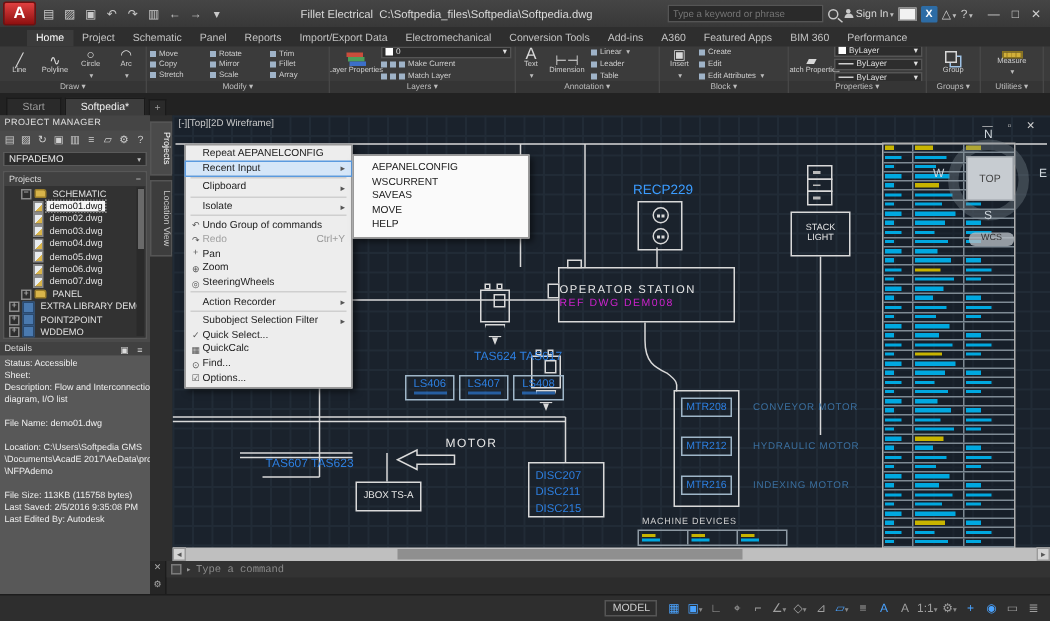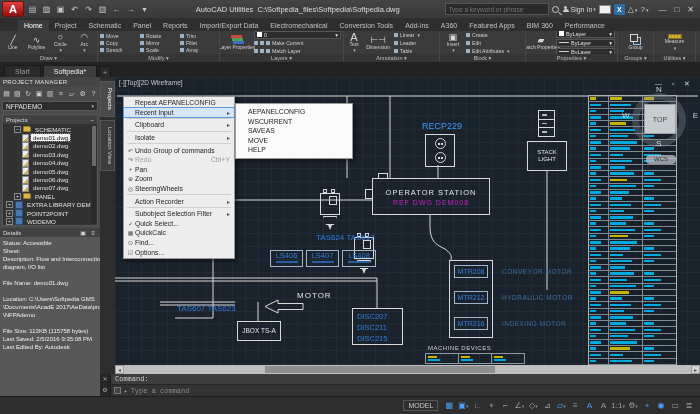--- a/index.html
+++ b/index.html
@@ -104,21 +104,21 @@
 .sol .knob{position:absolute;left:5px;top:0;width:4px;height:4px;border:1px solid #d9d9d9}
 .sol .knob2{position:absolute;left:13px;top:0;width:4px;height:4px;border:1px solid #d9d9d9}
 .sol .fun{position:absolute;left:5px;top:27px;width:14px;height:9px;border:1px solid #d9d9d9;clip-path:polygon(0 0,100% 0,78% 100%,22% 100%);background:#1a222c}
 .sol .tip{position:absolute;left:10px;top:36px;width:0;height:0;border-left:2.5px solid transparent;border-right:2.5px solid transparent;border-top:5px solid #d9d9d9}
 
 .stackind{left:423px;top:34px;width:17px;height:26px;display:flex;flex-direction:column}
 .stackind i{flex:1;border:1px solid #d9d9d9;margin-top:-1px;position:relative}
 .stackind i:before{content:"";position:absolute;left:3px;top:3px;width:5px;height:1.5px;background:#b9b9b9}
 .stackbox{left:412px;top:64px;width:40px;height:30px;border:1px solid #d9d9d9;display:flex;flex-direction:column;align-items:center;justify-content:center;font-size:6px;color:#e6e6e6;line-height:7px}
 
-.opbox{left:257px;top:101px;width:118px;height:37px;border:1px solid #d9d9d9;text-align:center;padding-top:9px}
+.opbox{left:257px;top:101px;width:118px;height:37px;border:1px solid #d9d9d9;text-align:left;padding-top:9px}
 .opbox .t1{font-size:7.5px;color:#e8e8e8;letter-spacing:1px}
 .opbox .t2{font-size:7px;color:#cc22cc;letter-spacing:1px;margin-top:2px}
 .stub{border:1px solid #d9d9d9;background:#1a222c}
 
 .lsbox{border:1px solid #9fb6c8;height:17px;width:33px;text-align:center;padding-top:1px}
 .lsbox .l1{font-size:7.5px;color:#2d7fe0;line-height:7px}
 .lsbox .l2{width:22px;height:2.5px;background:#2d7fe0;opacity:.65;margin:1.5px auto 0}
 
 .discbox{left:237px;top:231px;width:51px;height:37px;border:1px solid #d9d9d9;padding:2px 0 0 4px}
 .discbox div{font-size:7.5px;color:#2d7fe0;line-height:11px}
@@ -194,21 +194,21 @@
         <span class="qai">▨</span>
         <span class="qai">▣</span>
         <span class="qai">↶</span>
         <span class="qai">↷</span>
         <span class="qai">▥</span>
         <span class="qai">←</span>
         <span class="qai">→</span>
         <span class="qai">▾</span>
       </div>
     <div class="tcenter">
-      <span>AutoCAD Utilities</span>&nbsp;&nbsp;<span>C:\Softpedia_files\Softpedia\Softpedia.dwg</span>
+      <span>Fillet Electrical</span>&nbsp;&nbsp;<span>C:\Softpedia_files\Softpedia\Softpedia.dwg</span>
     </div>
     <input class="tsearch" readonly="" placeholder="Type a keyword or phrase" style="">
     <span class="magnifier"></span>
     <span class="person"></span>
     <span style="font-size:7px;color:#d9d9d9">Sign In</span>
     <b class="car">▾</b>
     <span class="infobox"></span>
     <span class="xico">X</span>
     <span style="font-size:8px;color:#c9c9c9">△<b class="car">▾</b></span>
     <span style="font-size:8px;color:#c9c9c9;margin-left:3px">?<b class="car">▾</b></span>
@@ -1184,21 +1184,20 @@
       <span class="hsbtn" style="margin-left:auto">▸</span>
     </div>
   </div>
 
   <div class="abs cmd">
     <div class="cmdstrip">
       <span>✕</span>
       <span>⚙</span>
     </div>
     <div class="cmdmain">
-      <div class="cmdr1">Command:</div>
       <div class="cmdr2">
         <span class="cmdico"></span>
         <span class="caret2">▸</span>
         <span class="cmdhint">Type a command</span>
       </div>
     </div>
   </div>
 
   <div class="abs status">
     <span class="model">MODEL</span>

